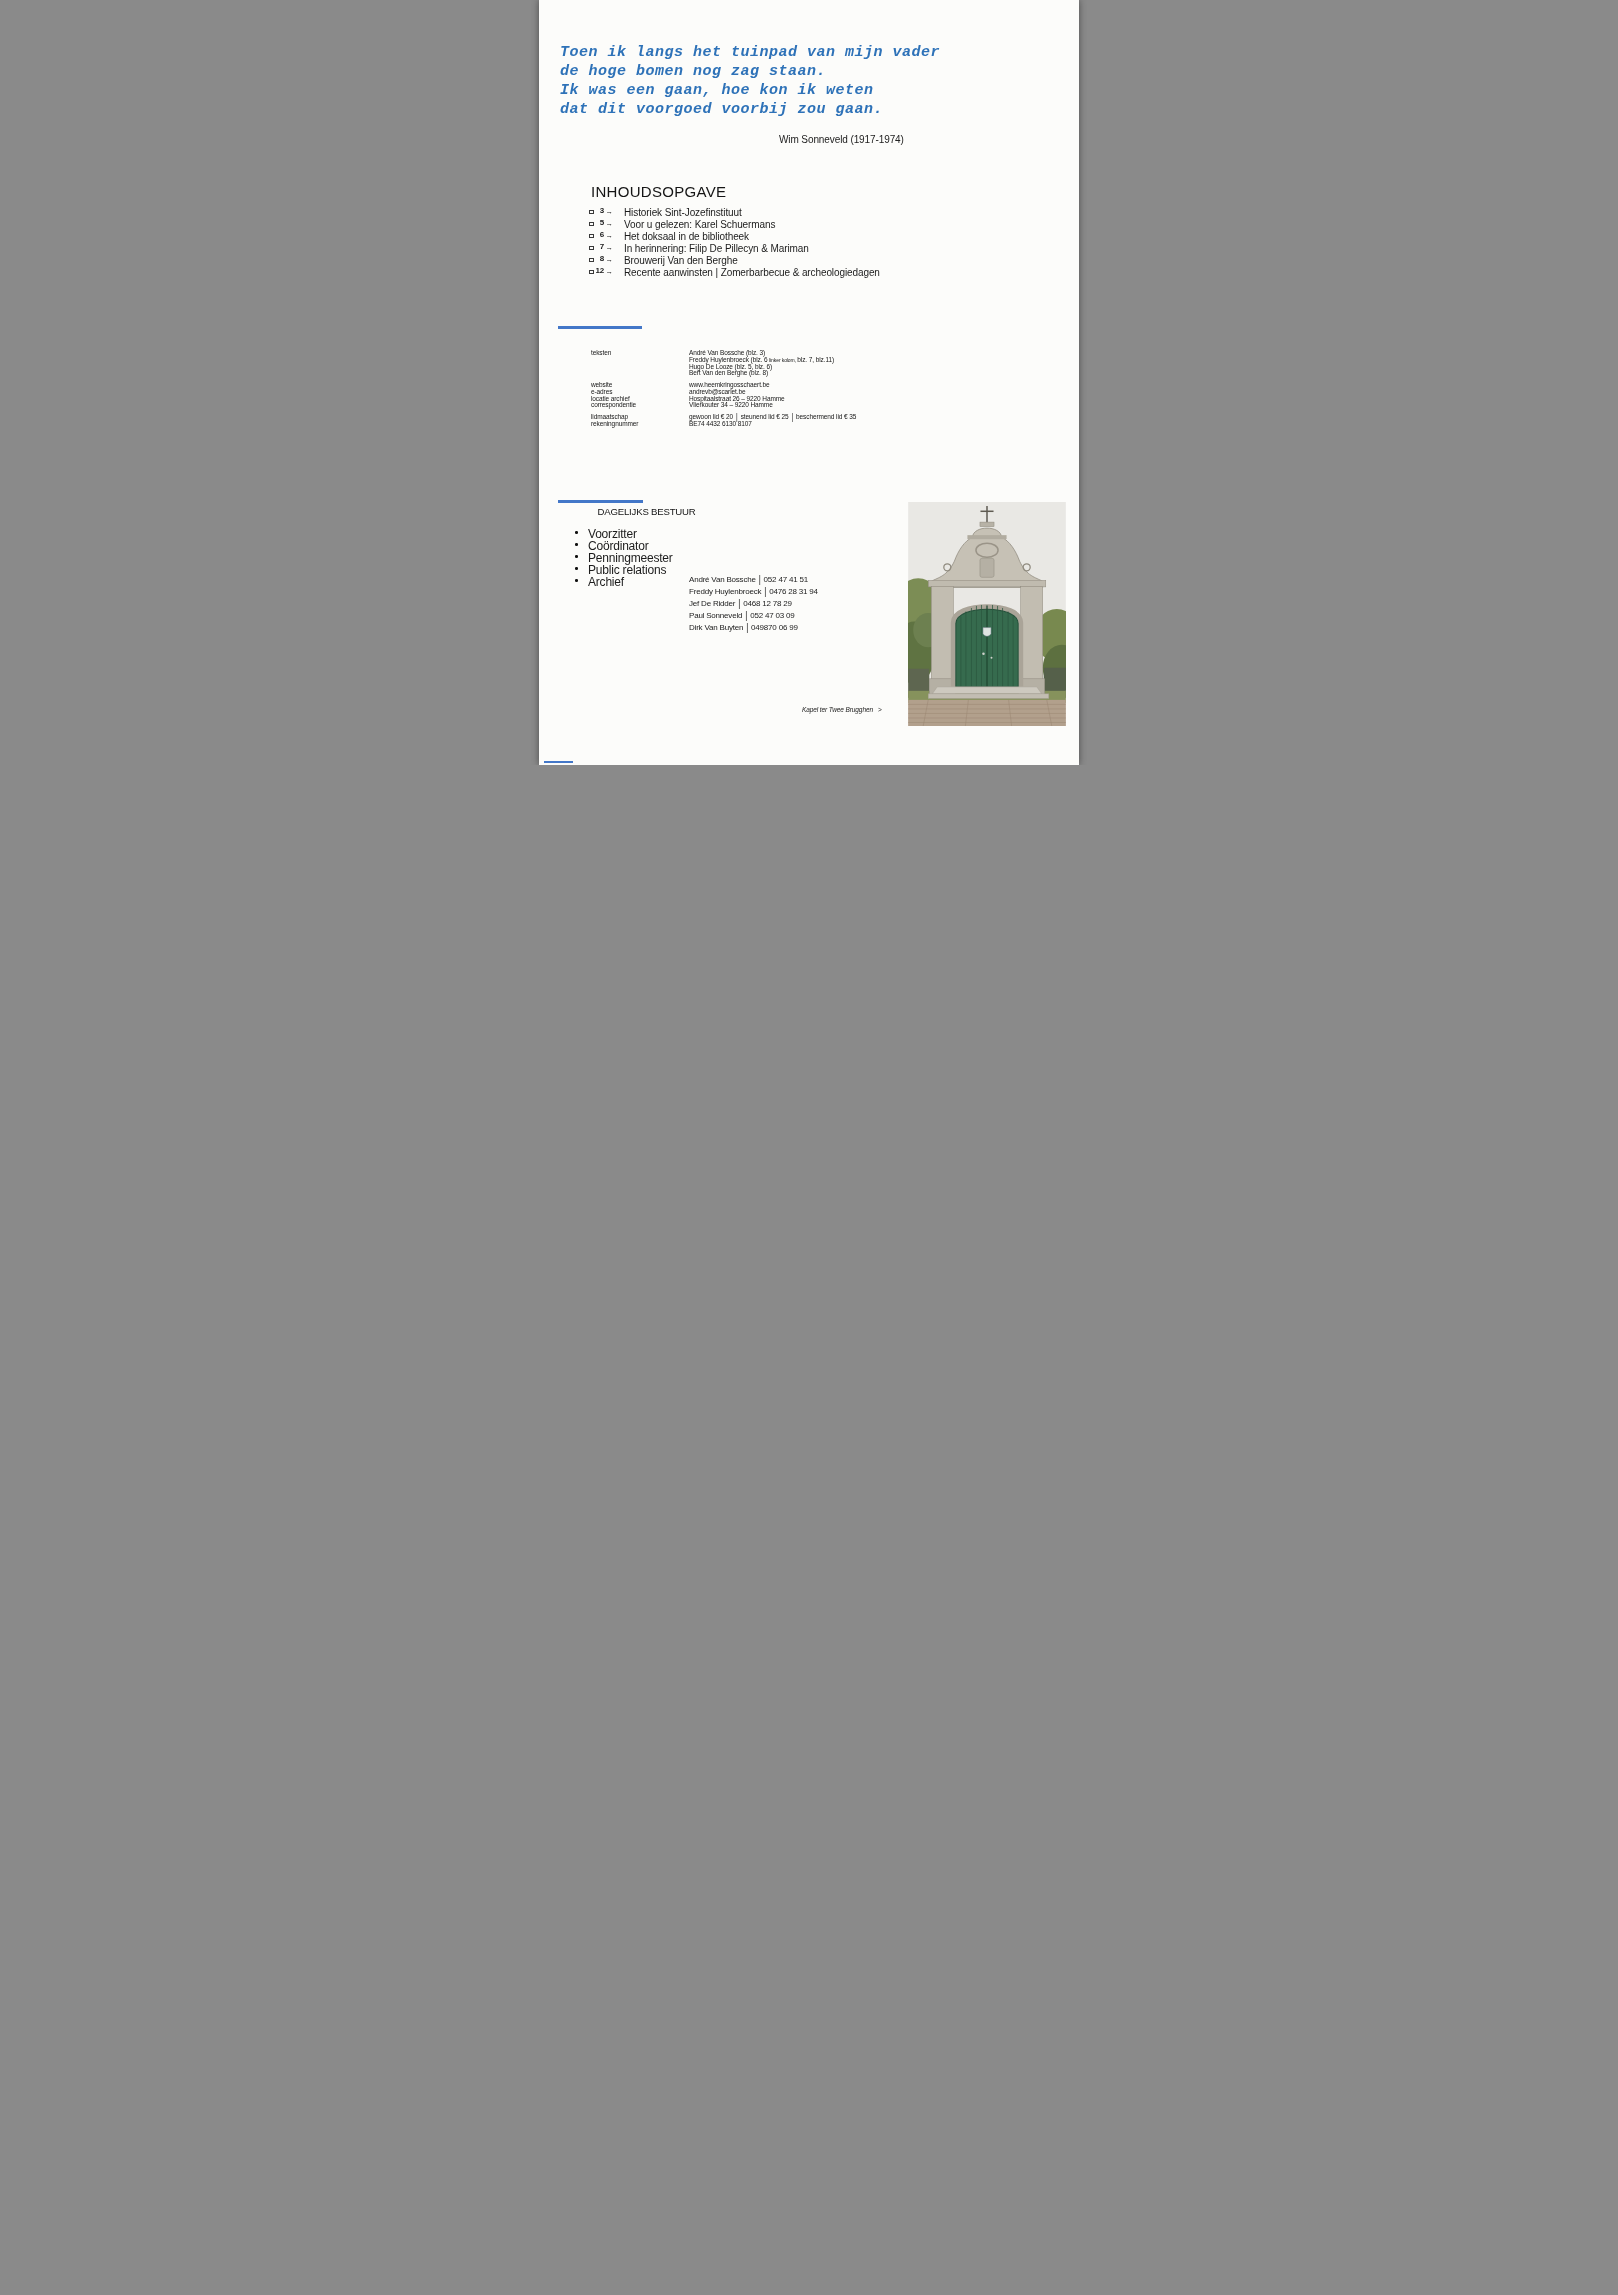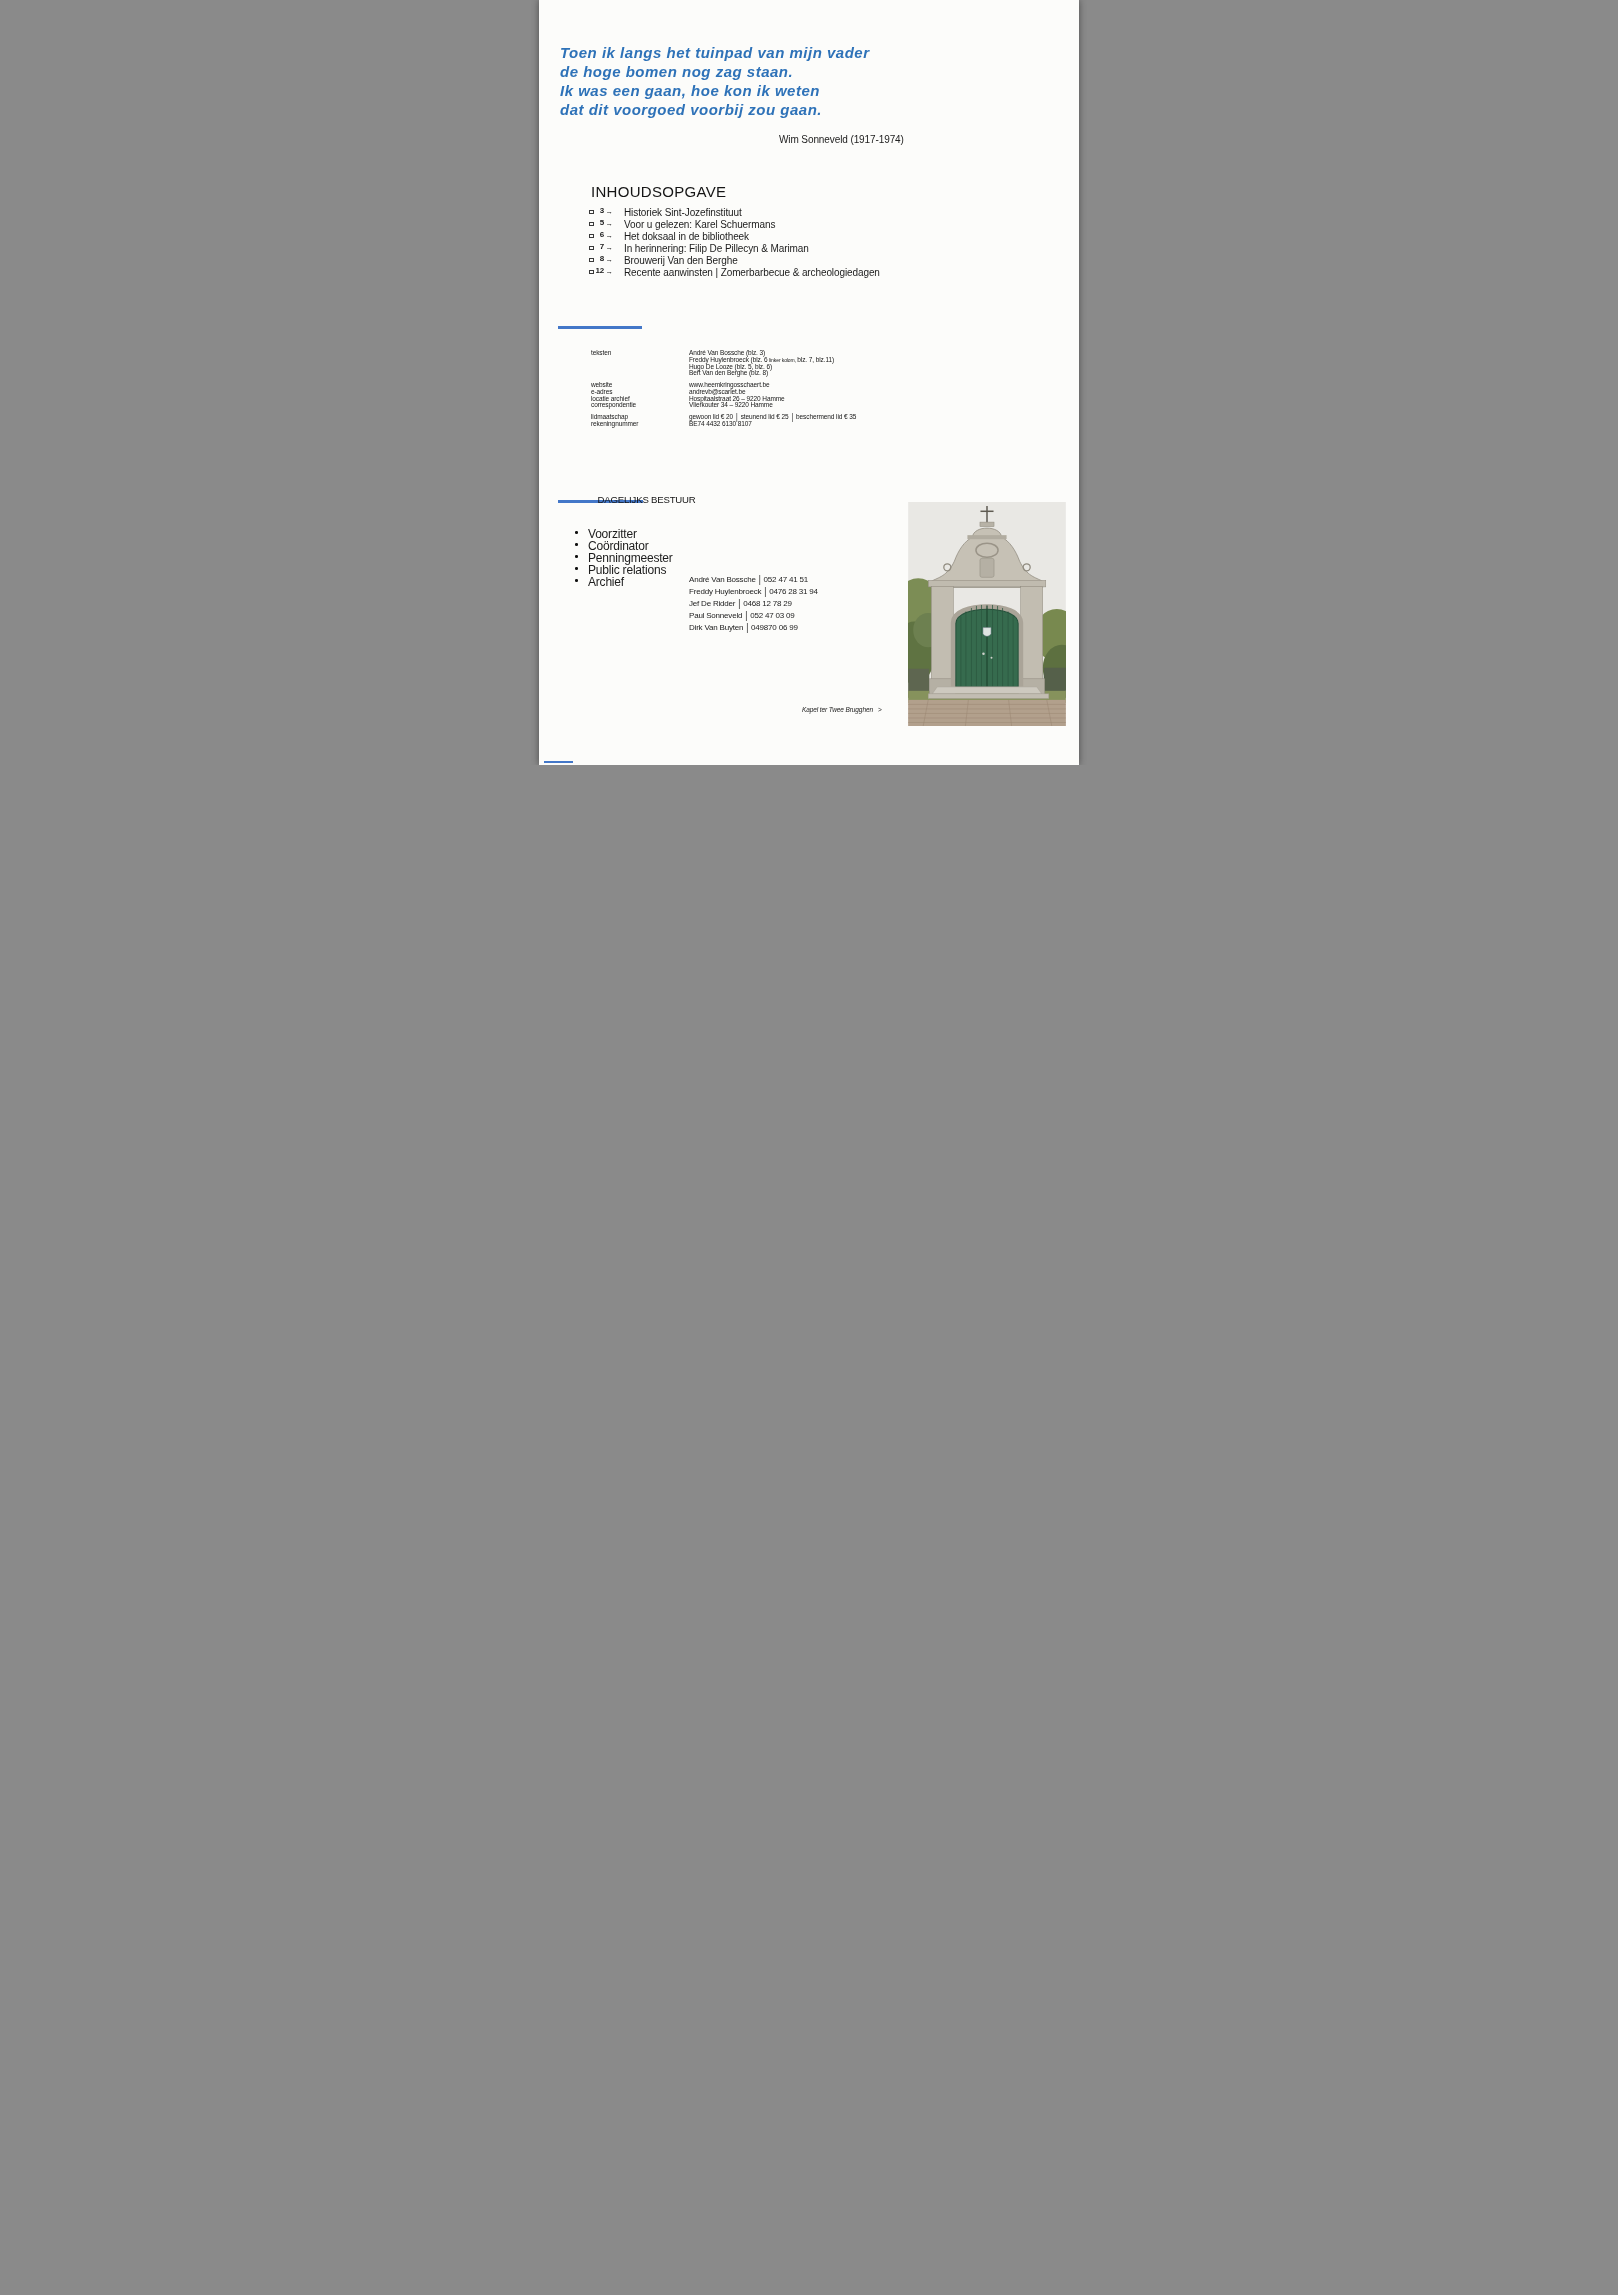--- a/index.html
+++ b/index.html
@@ -10,21 +10,21 @@
     margin:0 auto;
     background:#fcfcfa;
     font-family:"Liberation Sans","DejaVu Sans",sans-serif;
     color:#1c1c1c;
     overflow:hidden;
     box-shadow:0 0 7px rgba(0,0,0,.45);
   }
   
   .poem{position:absolute;left:21px;top:43px;}
   .poem .pline{
-    font-family:Liberation Sans, sans-serif;
+    font-family:Liberation Mono, monospace;
     font-style:italic;font-weight:600;
     font-size:15px;line-height:19px;letter-spacing:0.5px;
     color:#2e72b8;white-space:nowrap;
   }
   .attribution{
     position:absolute;left:240px;top:134px;
     font-size:10px;letter-spacing:-0.1px;color:#222;
   }
   
   .toc-title{
@@ -62,21 +62,21 @@
     font-size:6.5px;line-height:6.8px;letter-spacing:-0.1px;color:#161616;
     white-space:nowrap;
   }
   .small-inline{font-size:5px;margin:0 1.5px;}
   .pipe{
     display:inline-block;transform:scaleY(1.45);
     margin:0 3px;font-weight:300;color:#161616;
   }
   
   .board-title{
-    position:absolute;left:18.6px;top:494px;
+    position:absolute;left:18.6px;top:506px;
     font-size:9.6px;letter-spacing:-0.2px;color:#151515;padding-left:40px;
   }
   .board{position:absolute;left:0;top:527px;width:453px;}
   .board-row{position:relative;height:12px;}
   .board-dot{
     position:absolute;left:36px;top:4px;width:2.5px;height:2.5px;
     border-radius:50%;background:#111;
   }
   .board-role{position:absolute;left:49px;top:0;font-size:12px;letter-spacing:-0.2px;white-space:nowrap;}
   .board-value{position:absolute;left:150px;top:0;font-size:8px;letter-spacing:-0.2px;white-space:nowrap;margin-top:48px;}

